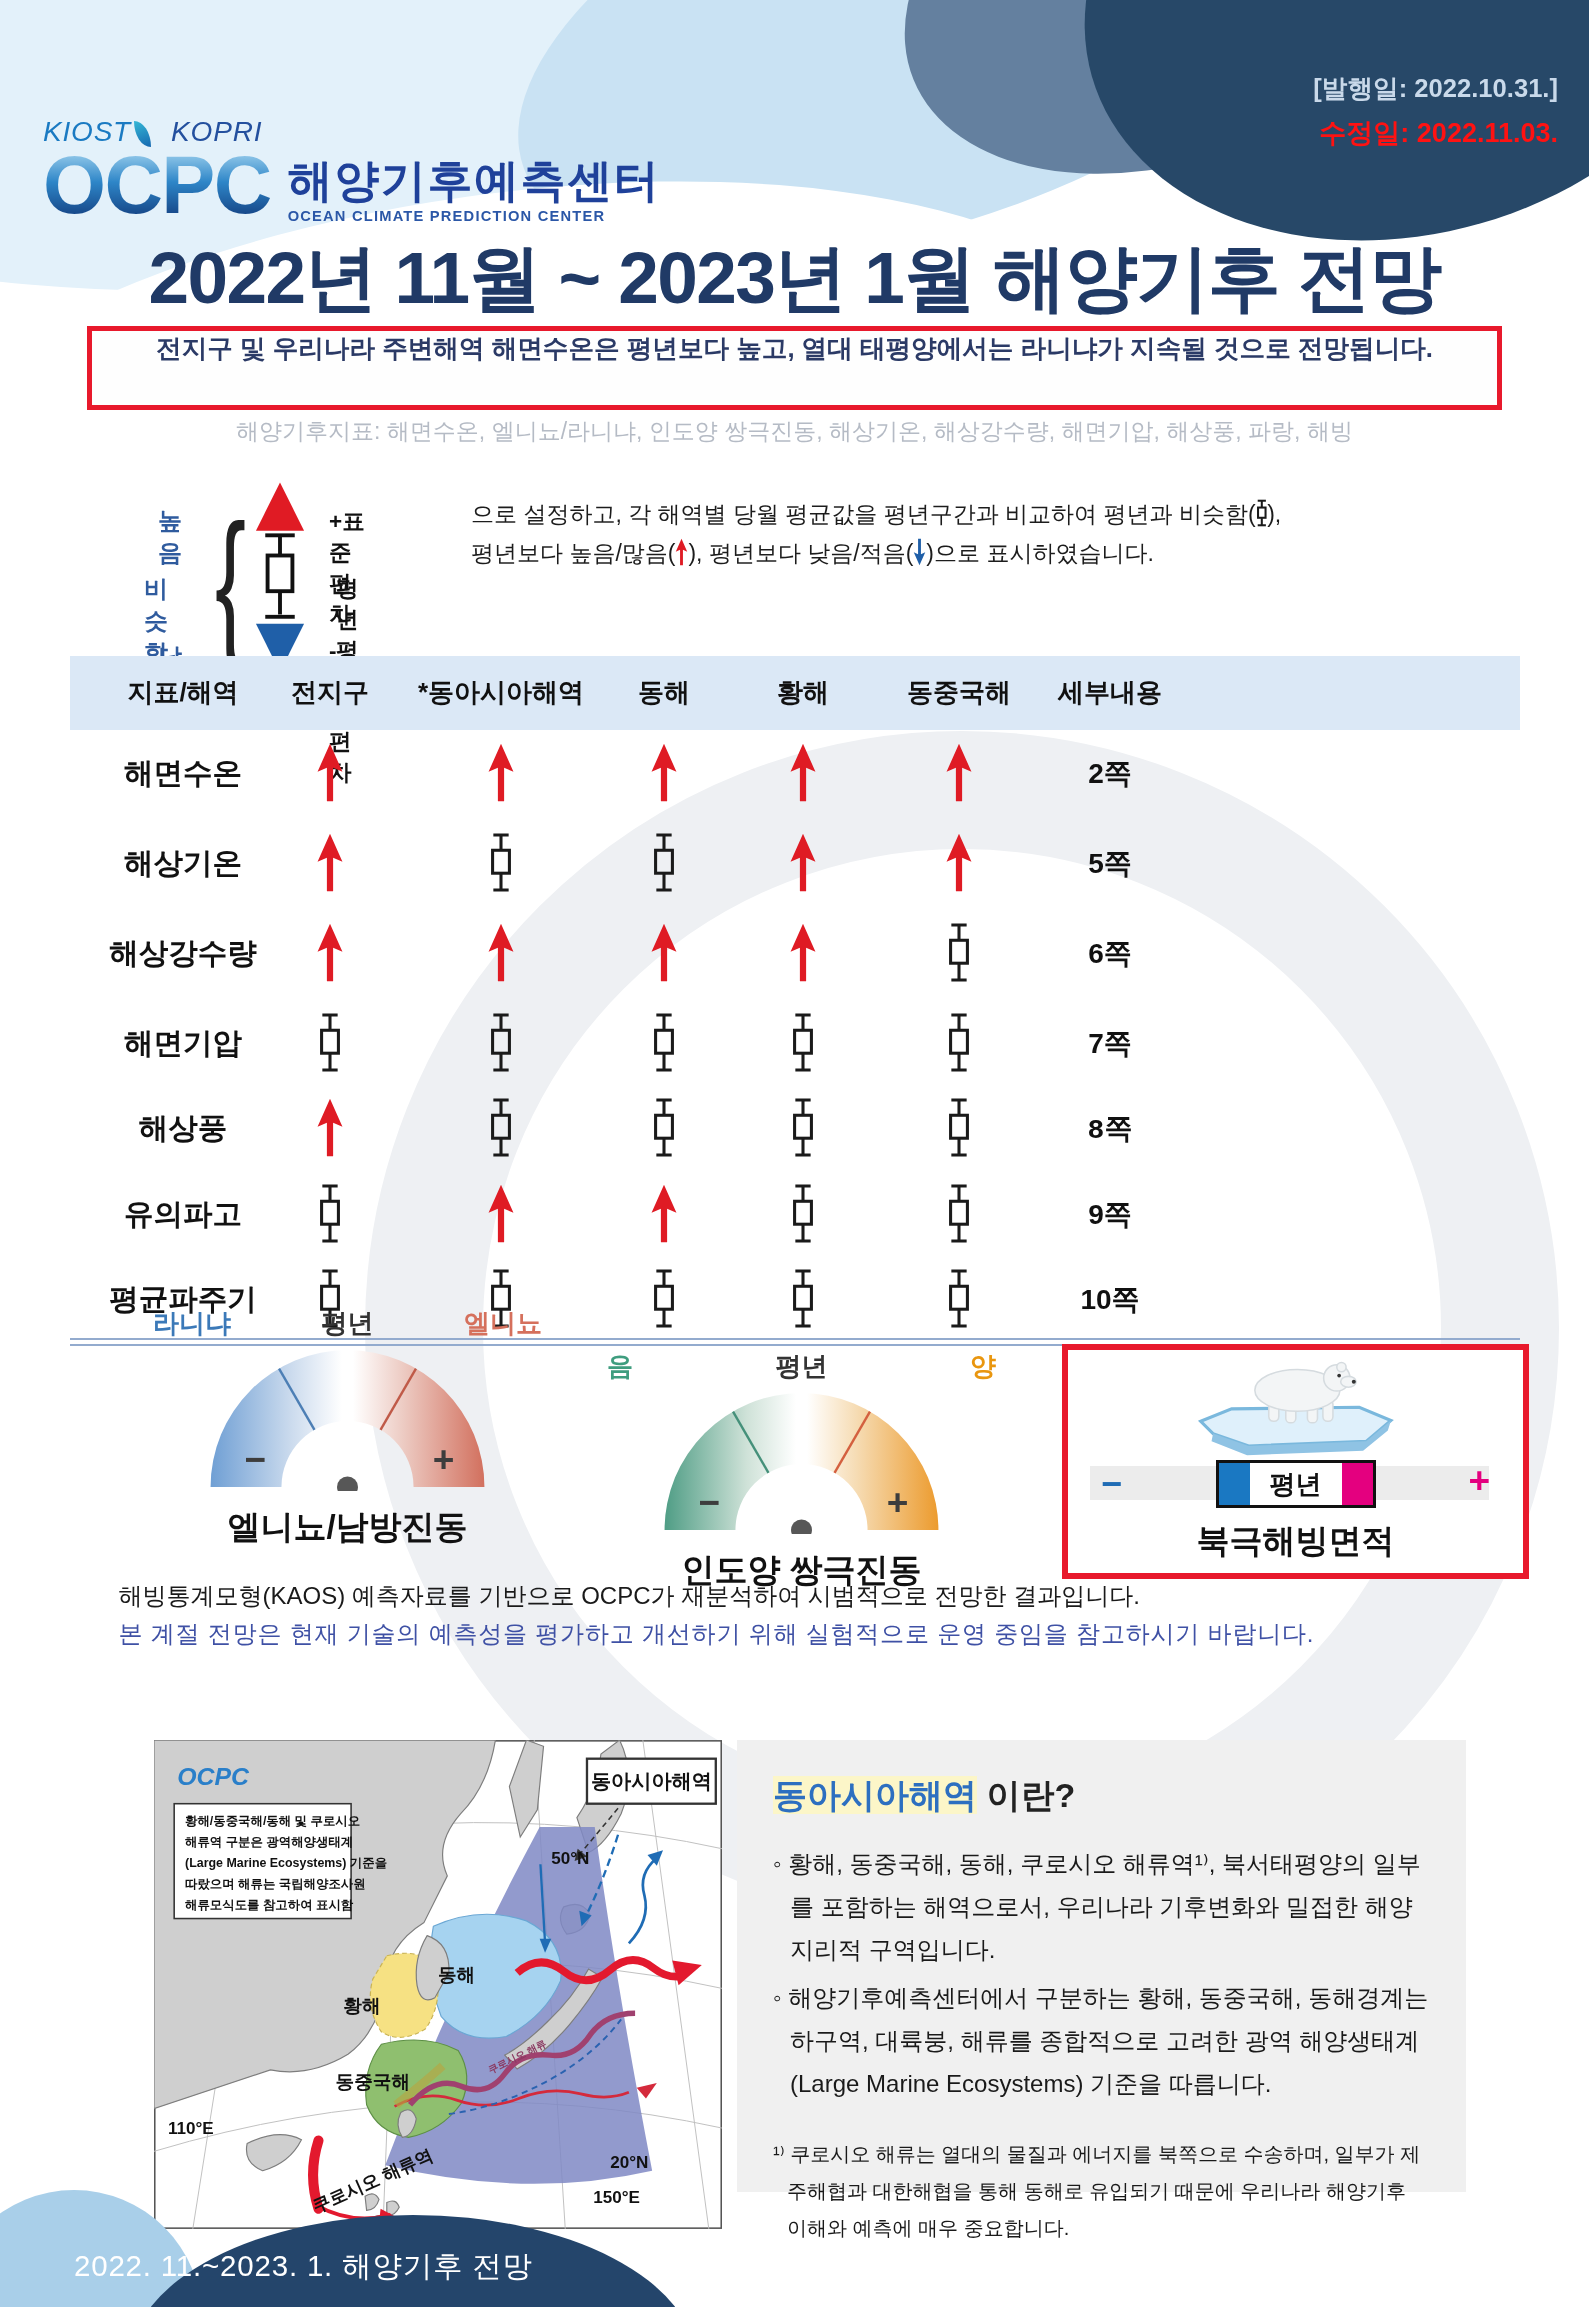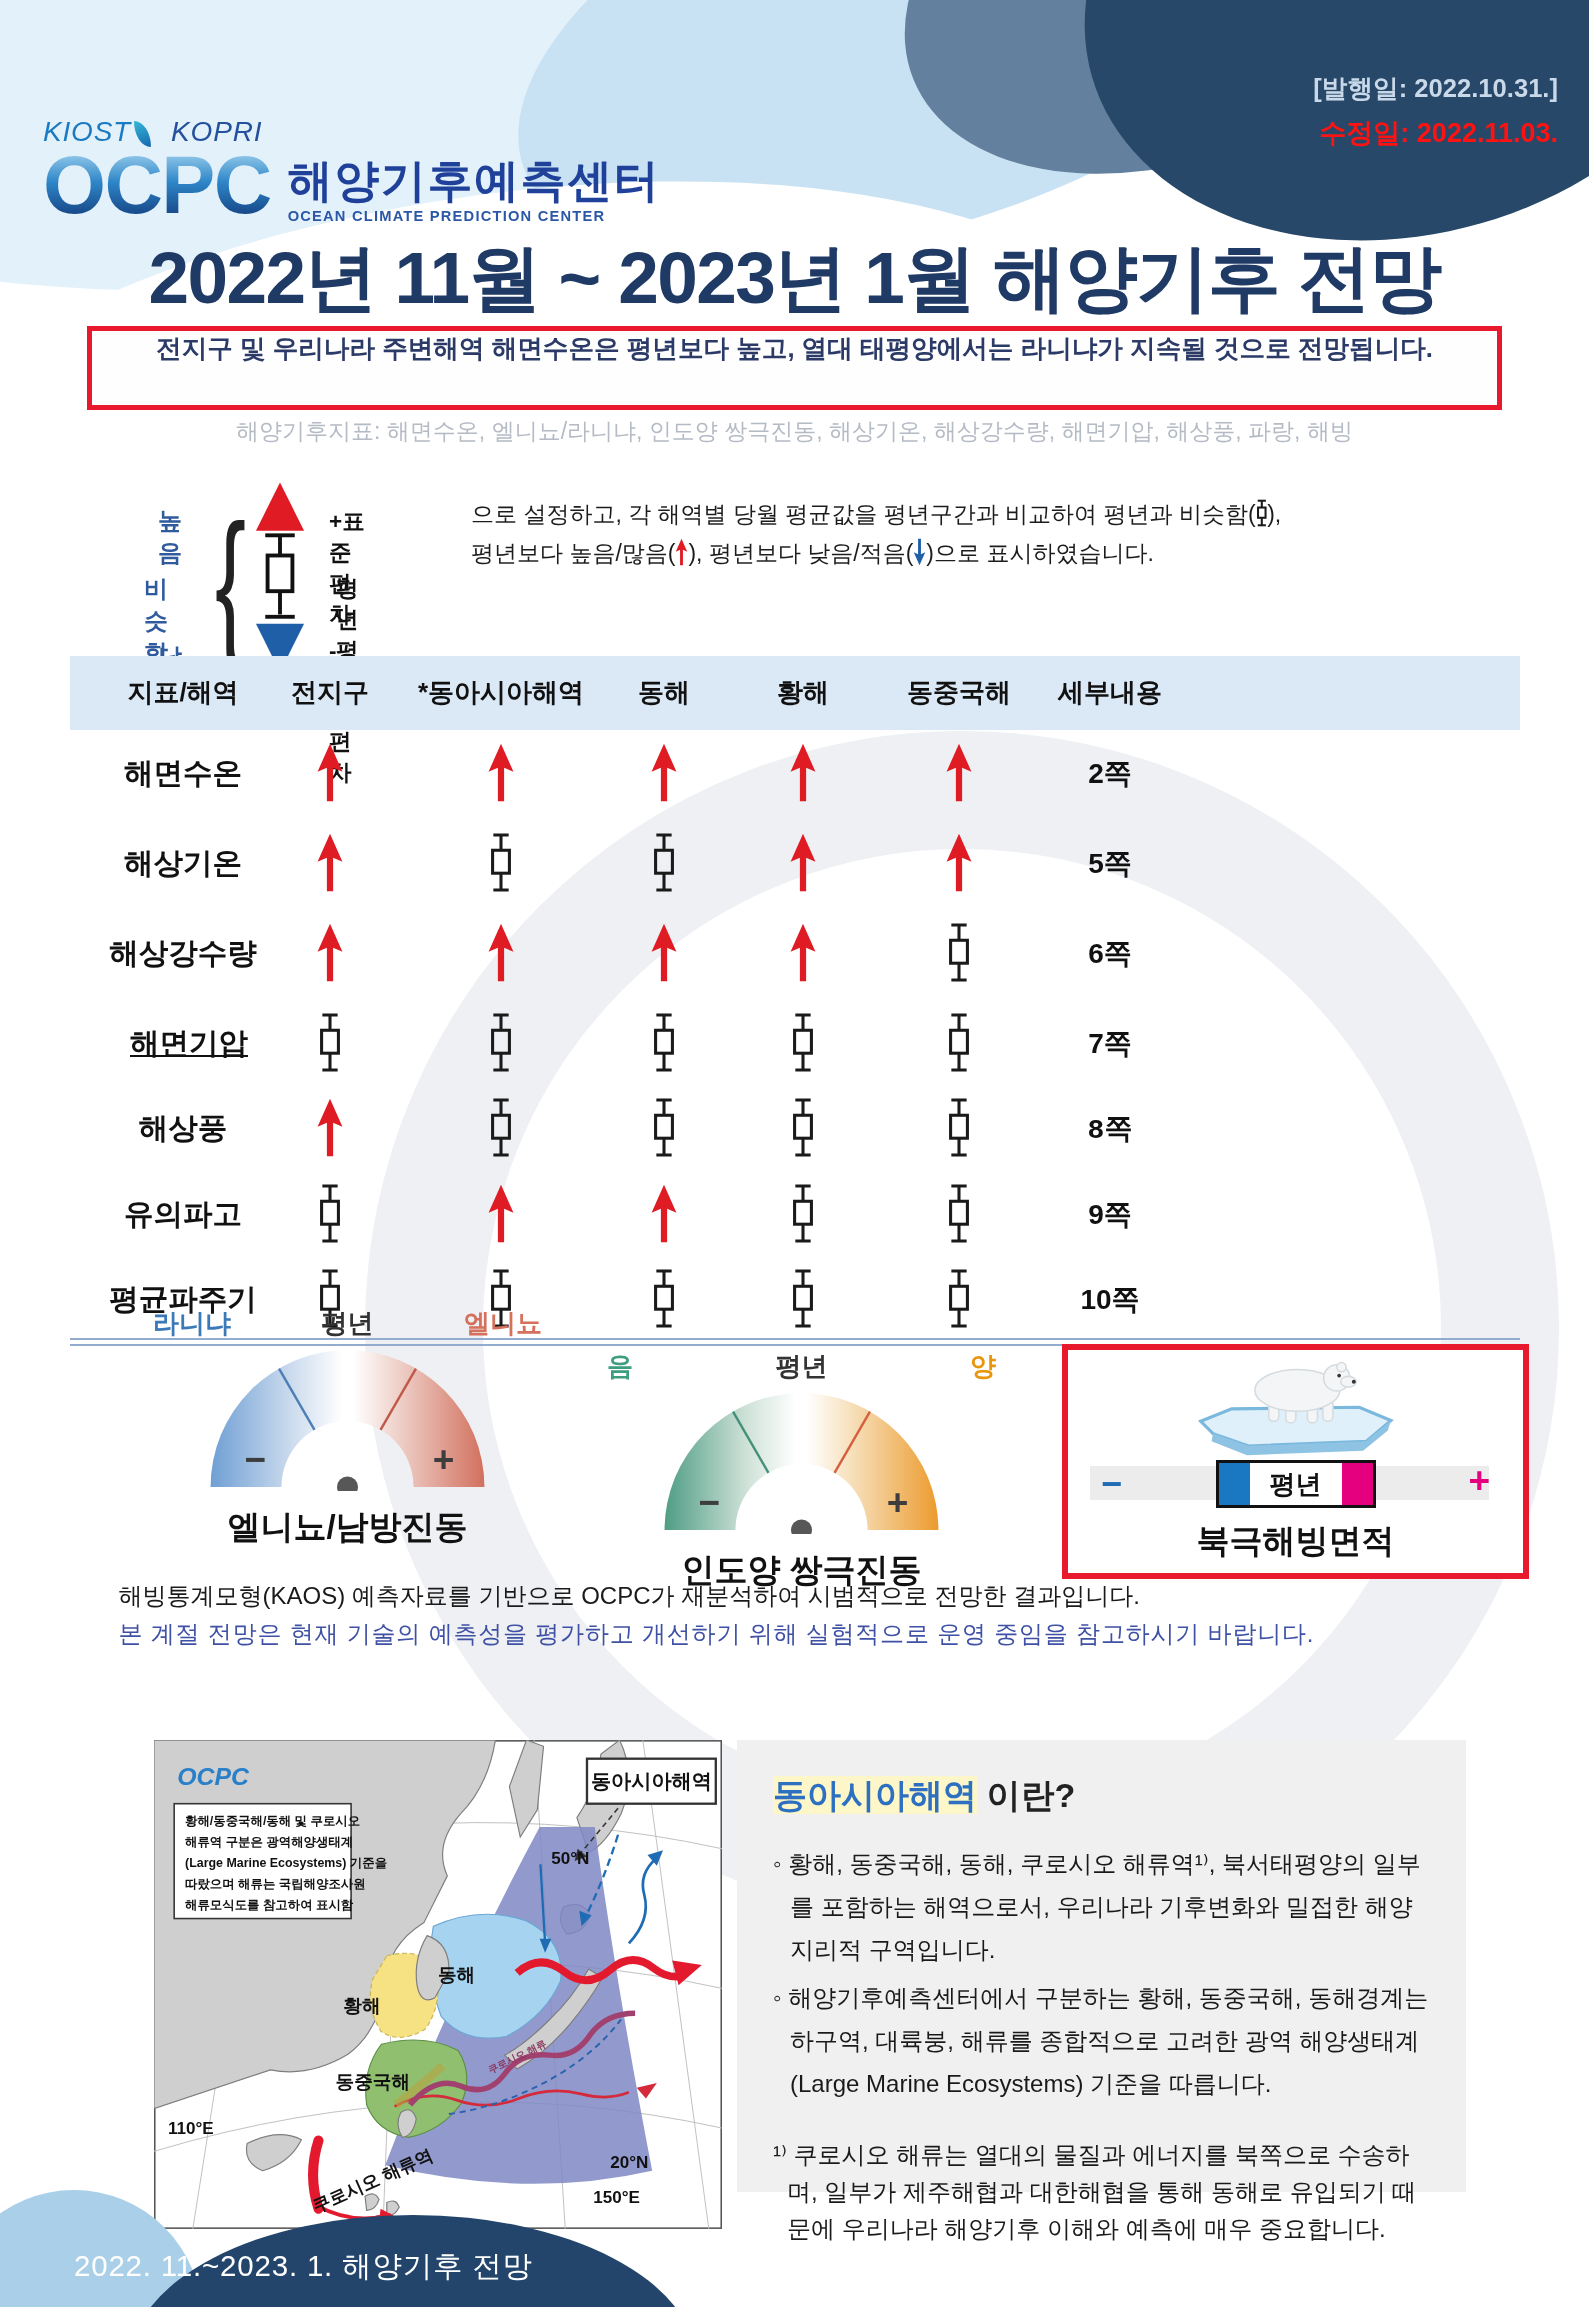--- a/index.html
+++ b/index.html
@@ -87,21 +87,21 @@
   .notes .n2{padding-left:29.5px;}
   .notes .n3{padding-left:29.5px;color:#3f51a5;font-weight:500;letter-spacing:0.8px;}
 
   
   .map-wrap{left:154px;top:1740px;width:568px;height:489px;z-index:2;background:#fff;}
   .info-box{left:737px;top:1740px;width:729px;height:452px;background:#f0f0f0;z-index:2;box-sizing:border-box;padding:33px 36px;}
   .info-title{font-size:34px;font-weight:bold;color:#222;}
   .info-title .hl{color:#2d6fc0;background:#fcf6c8;}
   .info-body{margin-top:23px;font-size:24px;line-height:43px;color:#1a1a1a;}
   .info-body p{margin:0 0 4.7px 0;text-indent:-17px;padding-left:17px;}
-  .info-foot{margin-top:31px;font-size:24px;line-height:37px;color:#1a1a1a;text-indent:-14px;padding-left:14px;}
+  .info-foot{margin-top:31px;font-size:20px;line-height:37px;color:#1a1a1a;text-indent:-14px;padding-left:14px;}
 
   
   .foot-blue{left:-54px;top:2190px;width:256px;height:256px;border-radius:50%;background:#a9cfe9;z-index:3;}
   .foot-navy{left:130px;top:2215px;width:566px;height:295px;border-radius:50%;background:#24456b;z-index:4;}
   .foot-text{left:74px;top:2247px;z-index:5;color:#ffffff;font-size:29.5px;font-weight:500;letter-spacing:0.8px;}
 </style>
 </head>
 <body>
 
 <div class="page">
@@ -254,21 +254,21 @@
       <div class="td" style="left: 889px; top: 298px;"><svg width="26" height="62" viewBox="0 0 34 80">
           <g stroke="#1a1a1a" stroke-width="4" fill="none">
             <line x1="7" y1="4" x2="27" y2="4"></line>
             <line x1="17" y1="4" x2="17" y2="24"></line>
             <rect x="6" y="24" width="22" height="30"></rect>
             <line x1="17" y1="54" x2="17" y2="76"></line>
             <line x1="7" y1="76" x2="27" y2="76"></line>
           </g>
         </svg></div>
       <div class="td td-page" style="left: 1040px; top: 298px;">6쪽</div>
-      <div class="td td-label" style="left: 119px; top: 388px; text-decoration: underline;">해면기압</div>
+      <div class="td td-label" style="left: 113px; top: 388px;">해면기압</div>
       <div class="td" style="left: 260px; top: 388px;"><svg width="26" height="62" viewBox="0 0 34 80">
           <g stroke="#1a1a1a" stroke-width="4" fill="none">
             <line x1="7" y1="4" x2="27" y2="4"></line>
             <line x1="17" y1="4" x2="17" y2="24"></line>
             <rect x="6" y="24" width="22" height="30"></rect>
             <line x1="17" y1="54" x2="17" y2="76"></line>
             <line x1="7" y1="76" x2="27" y2="76"></line>
           </g>
         </svg></div>
       <div class="td" style="left: 431px; top: 388px;"><svg width="26" height="62" viewBox="0 0 34 80">

